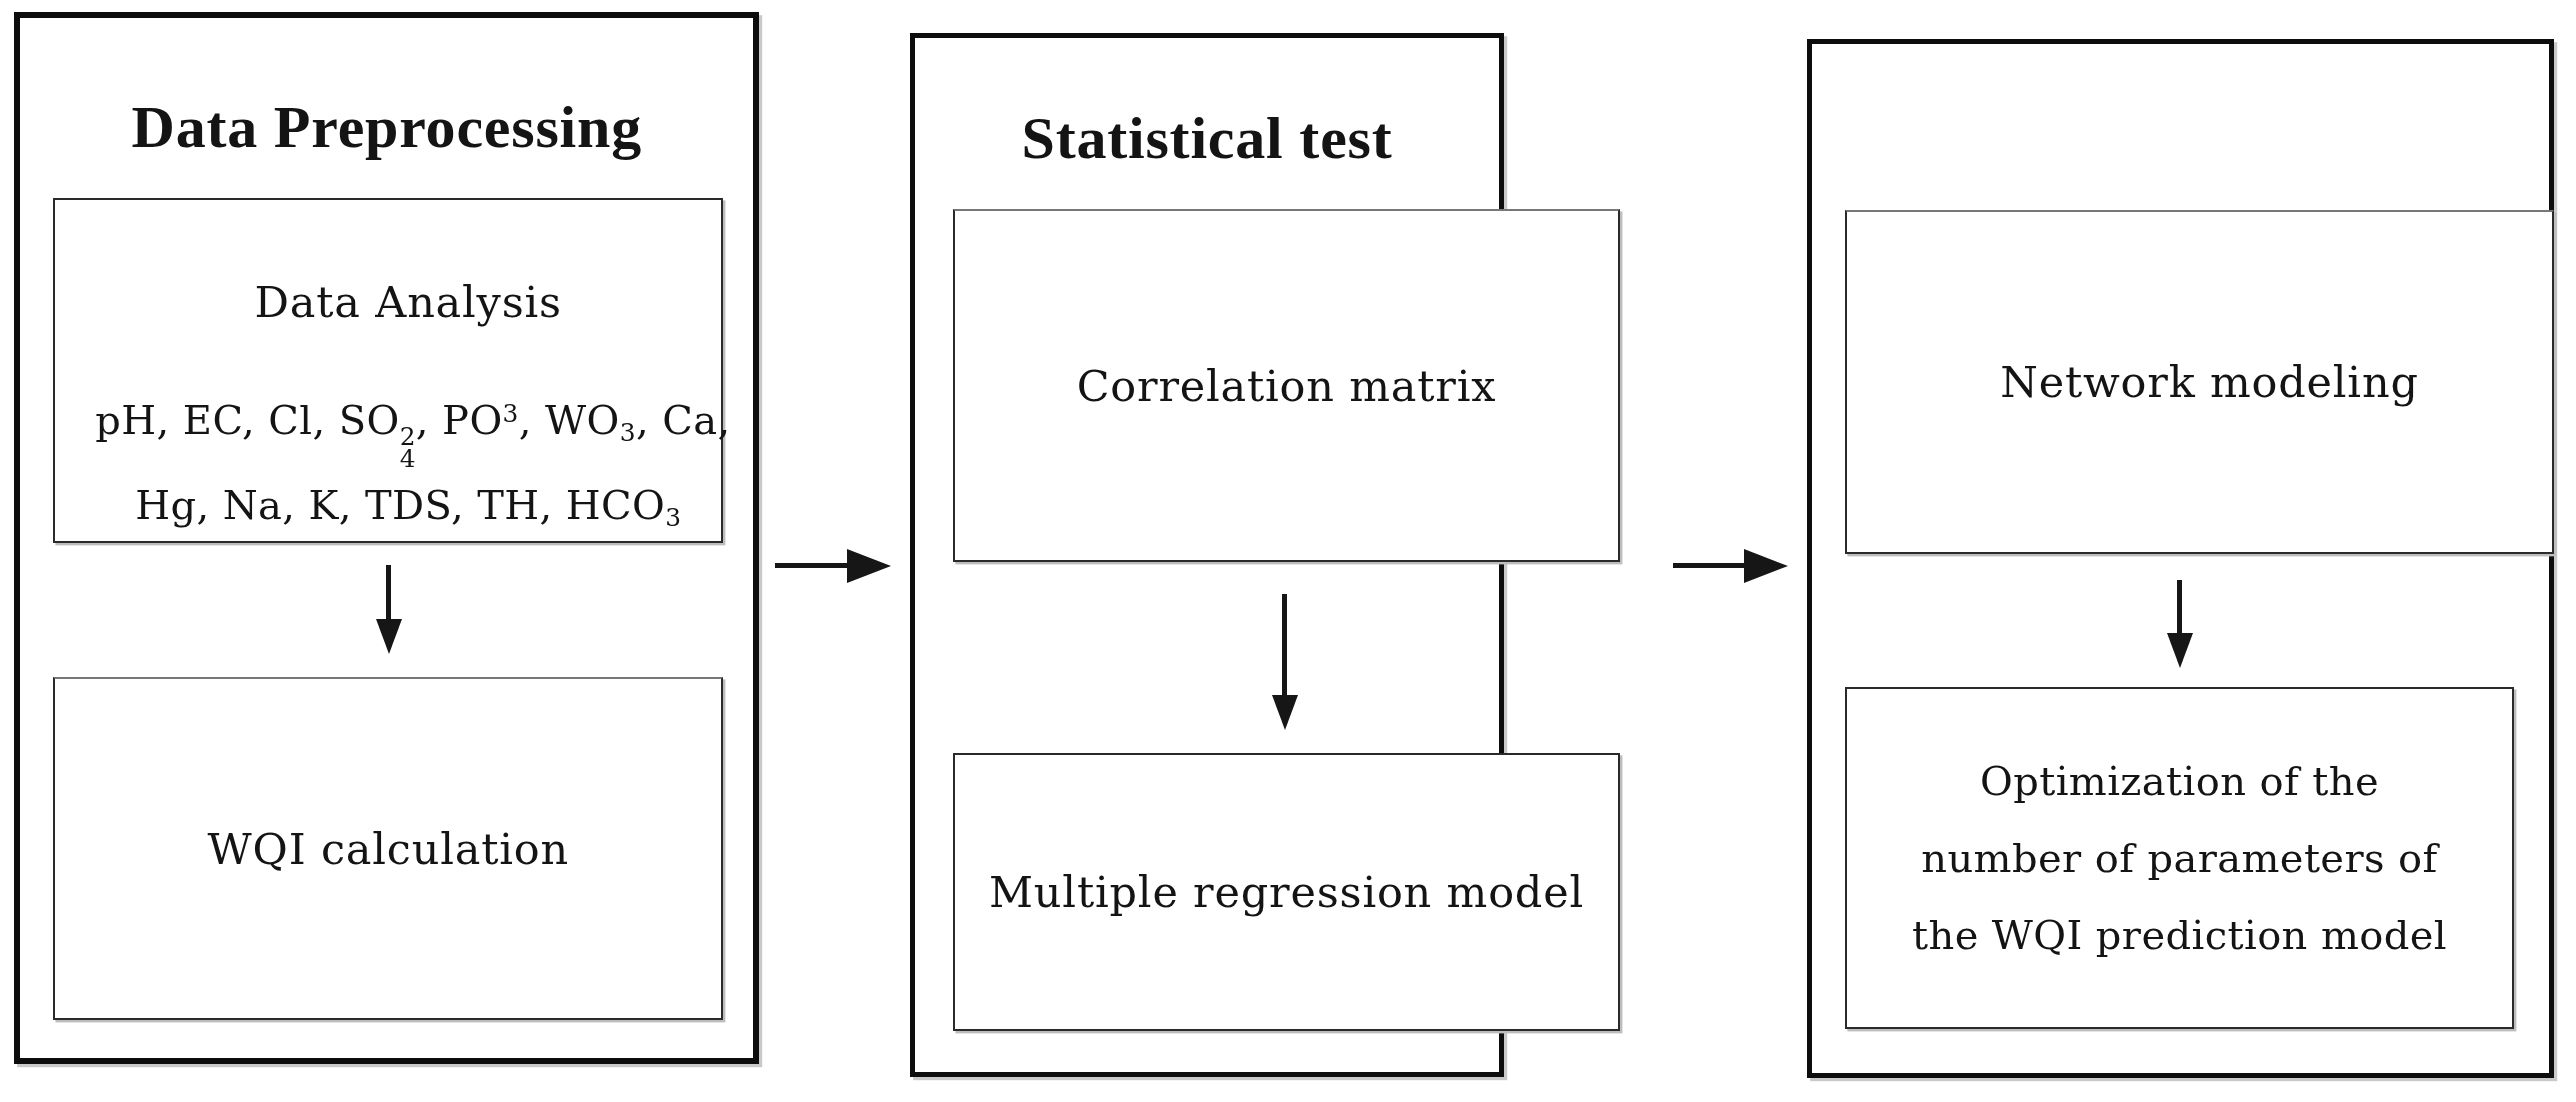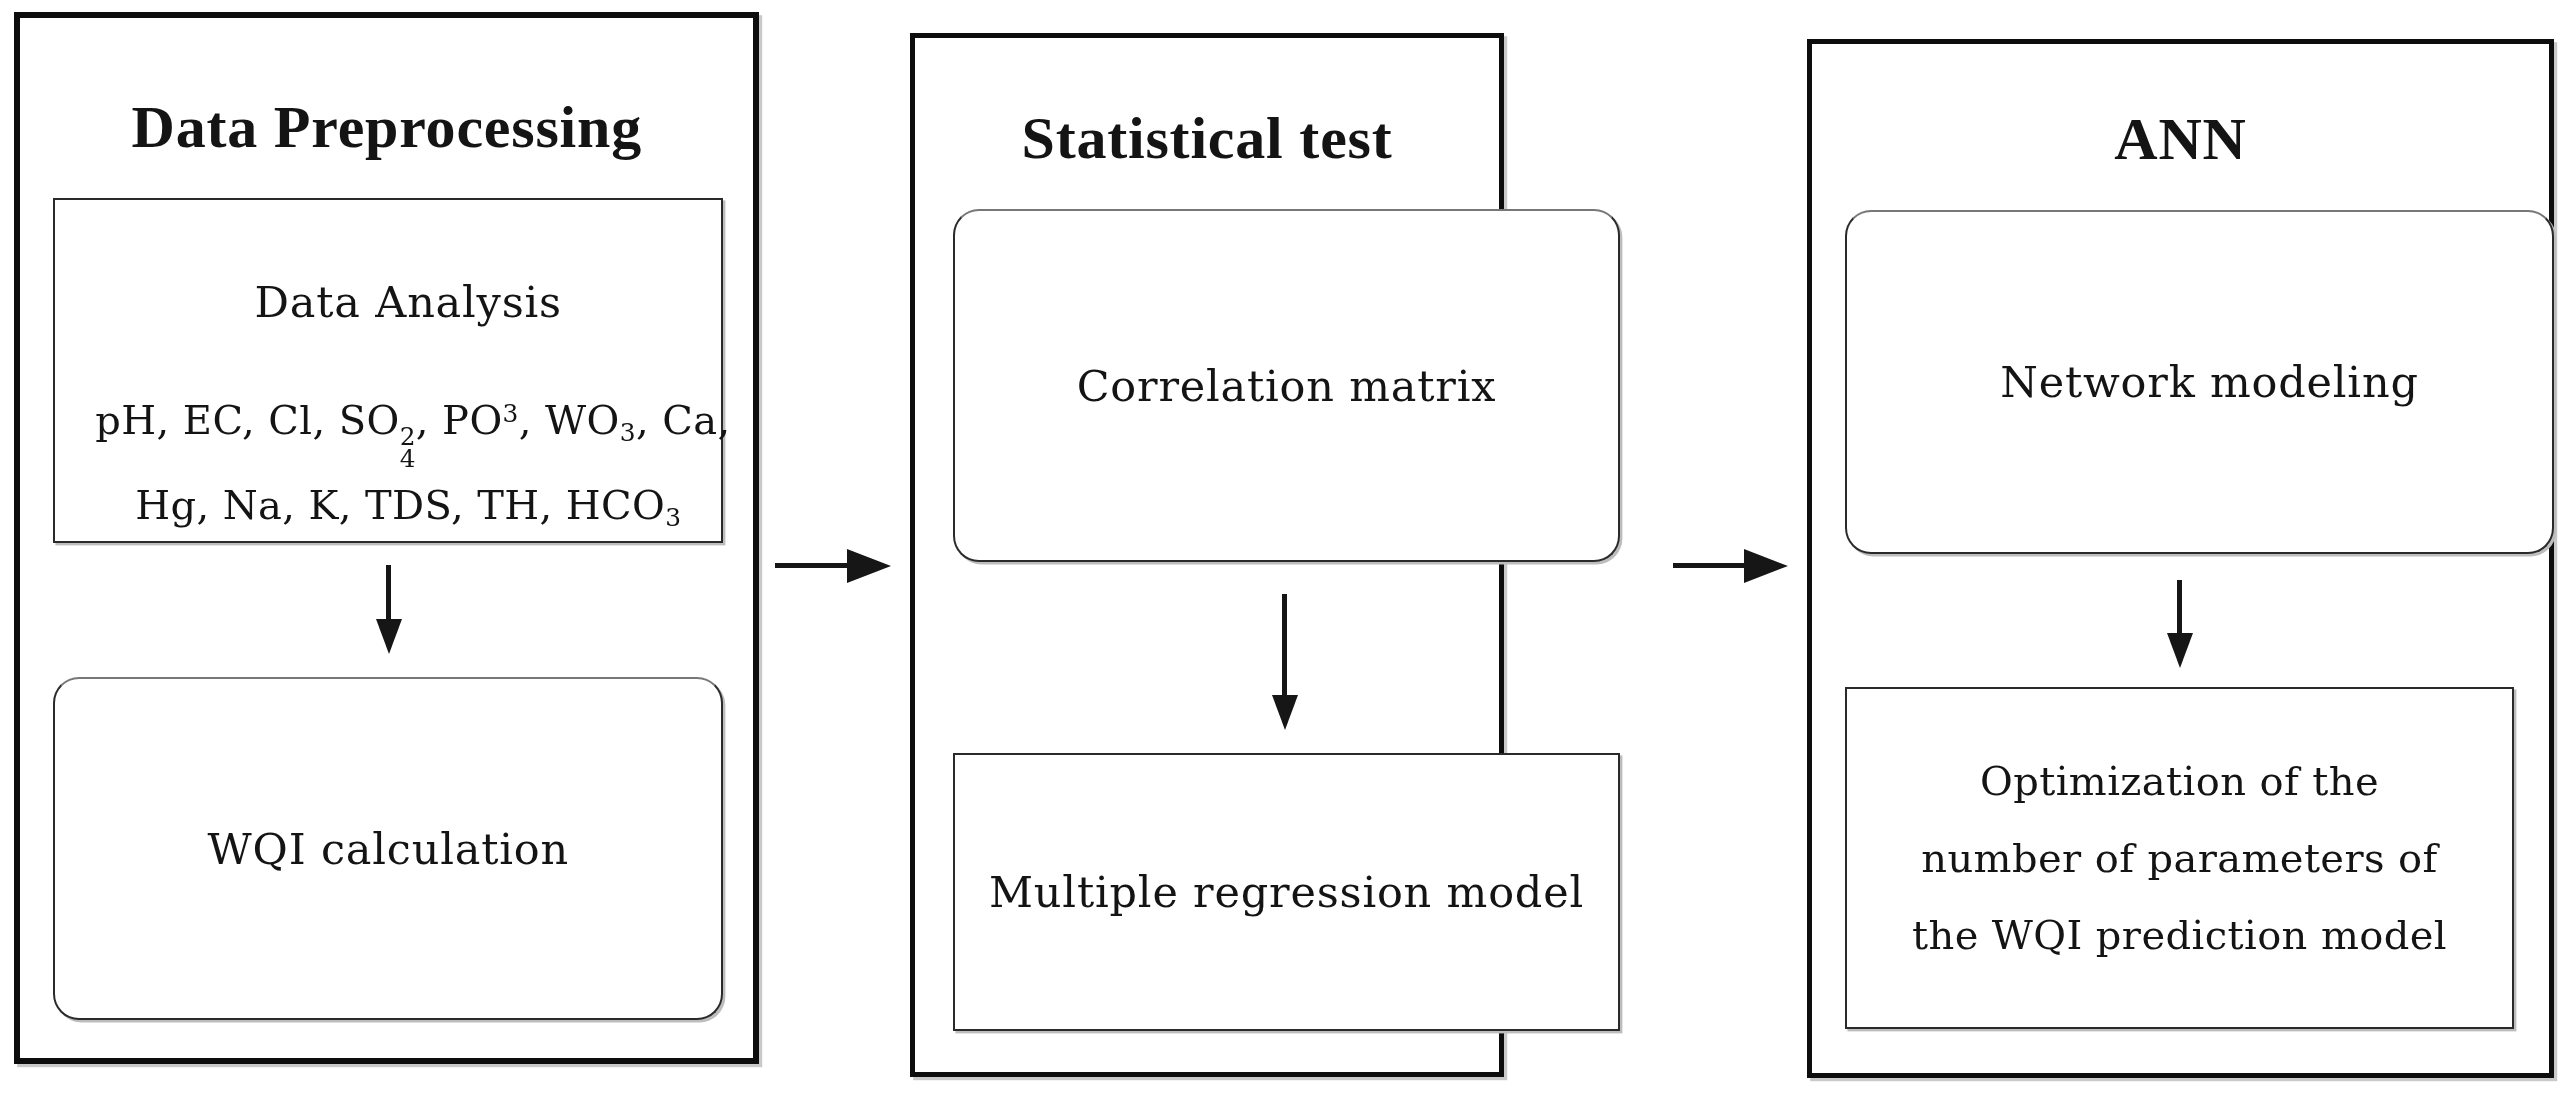--- a/index.html
+++ b/index.html
@@ -34,21 +34,21 @@
 
   
   .box{
     position:absolute;background:#fff;
     border:2.4px solid #2a2a2a;
     box-sizing:border-box;
     display:flex;align-items:center;justify-content:center;
     text-align:center;
     box-shadow:2.4px 2.4px 0 #bdbdbd;
   }
-  .gray-top{border-top-color:#777777;border-radius:26px;}
+  .gray-top{border-top-color:#777777;}
 
   .p1 .box-a{left:33px;top:180px;width:670px;height:345px;display:block;padding-left:40px;}
   .p1 .box-b{left:33px;top:659px;width:670px;height:343px;}
   .p2 .box-a{left:38px;top:171px;width:667px;height:353px;}
   .p2 .box-b{left:38px;top:715px;width:667px;height:278px;}
   .p3 .box-a{left:33px;top:166px;width:709px;height:344px;padding-left:20px;}
   .p3 .box-b{left:33px;top:643px;width:669px;height:342px;}
 
   .label{font-size:43px;letter-spacing:0.8px;}
   .da-heading{margin-top:77px;text-align:center;font-size:43px;letter-spacing:0.8px;}
@@ -127,21 +127,20 @@
       <div class="label">Multiple regression model</div>
     </div>
   </section>
 
   <div class="harrow harrow-2">
     <span class="shaft"></span>
     <span class="head"></span>
   </div>
 
   <section class="panel p3">
-    <h2 class="panel-title">ANN</h2>
 
     <div class="box box-a gray-top">
       <div class="label">Network modeling</div>
     </div>
 
     <div class="varrow">
       <span class="shaft"></span>
       <span class="head"></span>
     </div>
 

